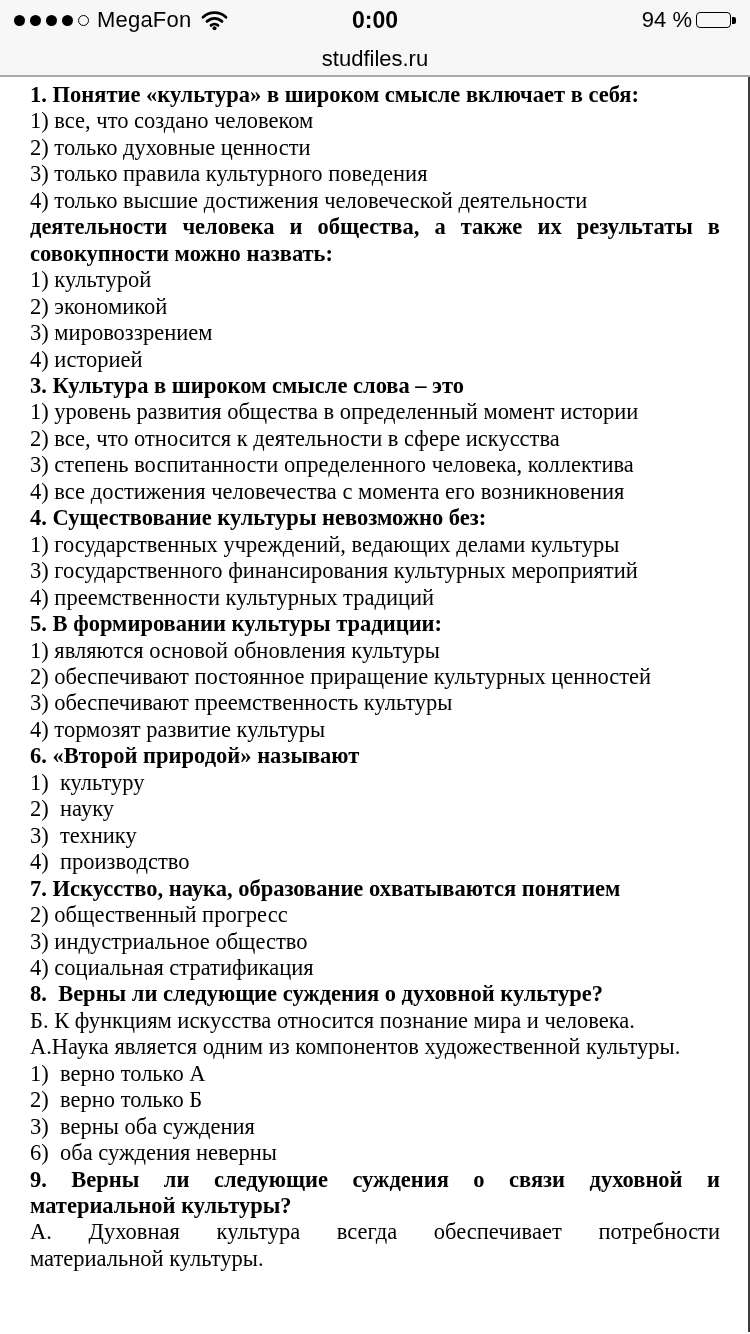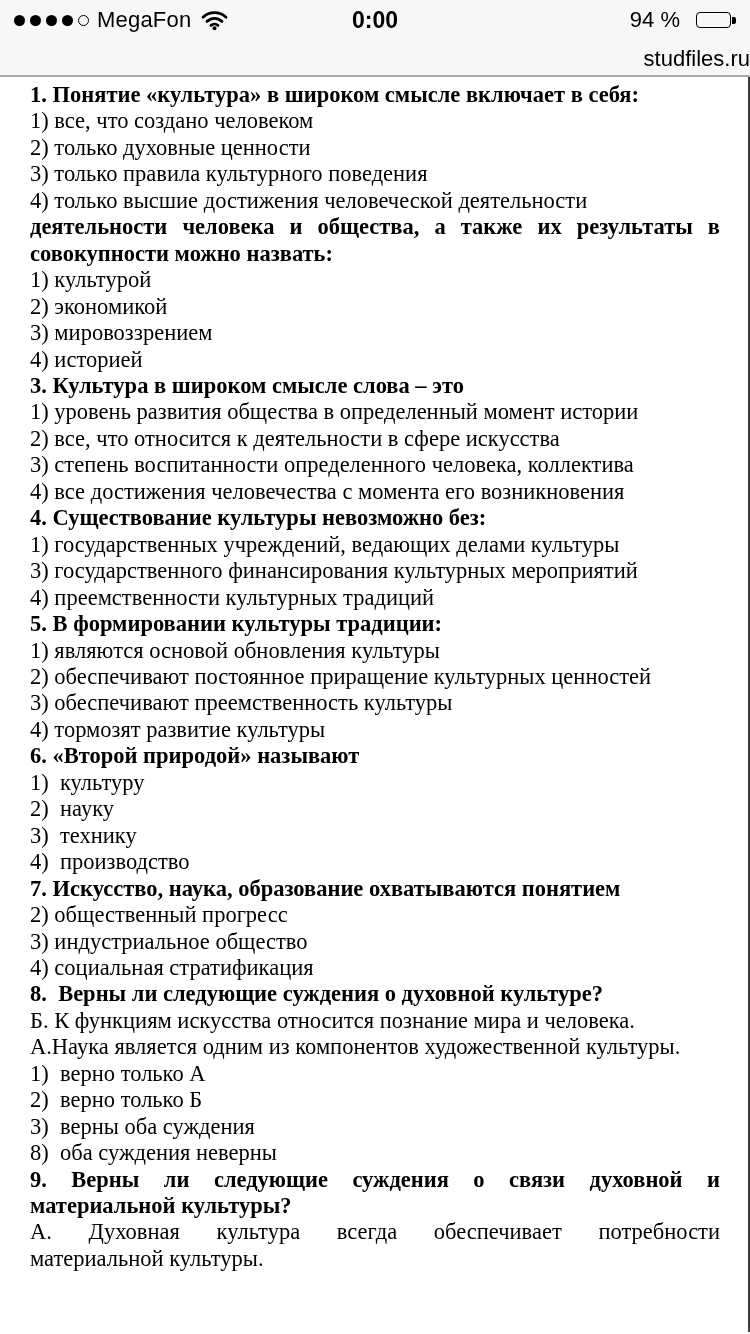--- a/index.html
+++ b/index.html
@@ -15,32 +15,32 @@
   .sb-left { display:flex; align-items:center; gap:8px; z-index:2; }
   .dots { display:flex; align-items:center; gap:5px; }
   .dot { width:11px; height:11px; border-radius:50%; background:#000; }
   .dot.empty { background:transparent; border:1.5px solid #000; }
   .carrier { font-size:22px; letter-spacing:.2px; }
   .wifi { margin-left:2px; display:flex; align-items:center; }
   .sb-time {
     position:absolute; left:0; right:0; text-align:center;
     font-size:23px; font-weight:600; z-index:1;
   }
-  .sb-right { margin-left:auto; display:flex; align-items:center; gap:16px; z-index:2; }
+  .sb-right { margin-left:auto; display:flex; align-items:center; gap:4px; z-index:2; }
   .batt-pct { font-size:22px; }
   .battery { position:relative; width:35px; height:16px; border:1.5px solid #000;
              border-radius:4px; padding:1.5px; margin-right:5px; }
   .battery .fill { height:100%; width:93%; background:#000; border-radius:1px; }
   .battery .nub { position:absolute; right:-5.5px; top:3.5px; width:3.5px; height:7px;
                   background:#000; border-radius:0 2px 2px 0; }
 
   
   .urlbar {
     height:37px; background:#f7f7f7; border-bottom:2px solid #a9a9a9;
-    display:flex; align-items:flex-end; justify-content:flex-end;
+    display:flex; align-items:flex-end; justify-content:center;
     font-size:22px; color:#000; padding-bottom:3px;
   }
 
   
   .content {
     height:1255px; background:#fff; overflow:hidden;
     padding:5px 28px 0 30px;
     border-right:2px solid #3c3c3c;
     font-family:"Liberation Serif", serif;
     font-size:22.5px; line-height:26.45px; color:#000;
@@ -136,21 +136,21 @@
         <div class="option">3) индустриальное общество</div>
         <div class="option">4) социальная стратификация</div>
       </div>
       <div>
         <div class="q-title">8.  Верны ли следующие суждения о духовной культуре?</div>
         <div class="stmt">Б. К функциям искусства относится познание мира и человека.</div>
         <div class="stmt">А.Наука является одним из компонентов художественной культуры.</div>
         <div class="option">1)  верно только А</div>
         <div class="option">2)  верно только Б</div>
         <div class="option">3)  верны оба суждения</div>
-        <div class="option">8)  оба суждения неверны</div>
+        <div class="option">6)  оба суждения неверны</div>
       </div>
       <div>
         <div class="q-title justify">9. Верны ли следующие суждения о связи духовной и</div>
         <div class="q-title">материальной культуры?</div>
         <div class="stmt justify">А. Духовная культура всегда обеспечивает потребности</div>
         <div class="stmt">материальной культуры.</div>
       </div>
     </div>
 
 </div>

